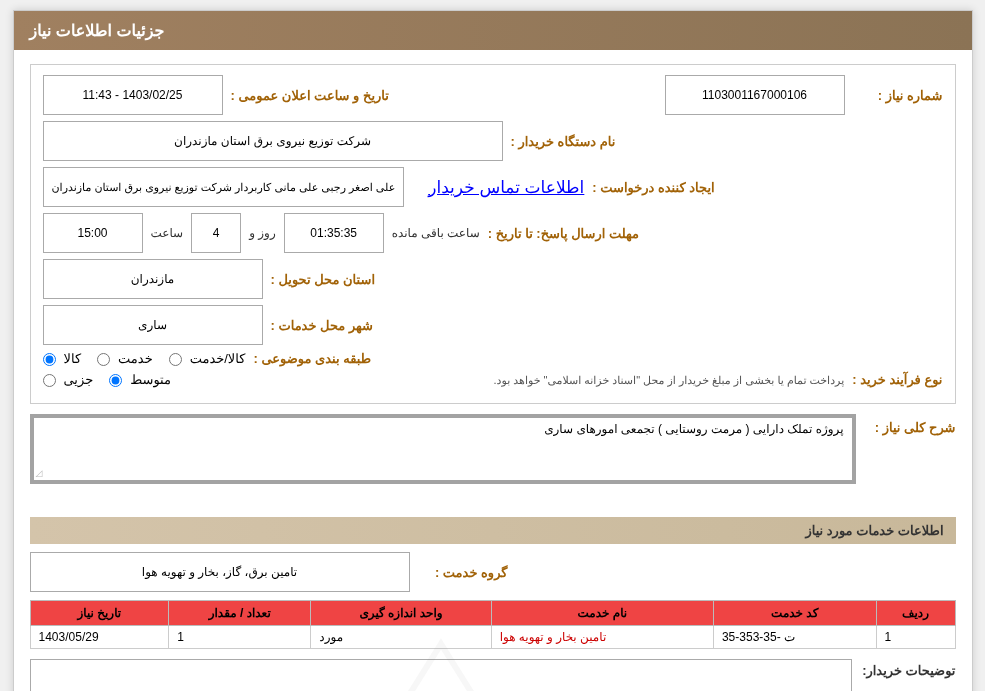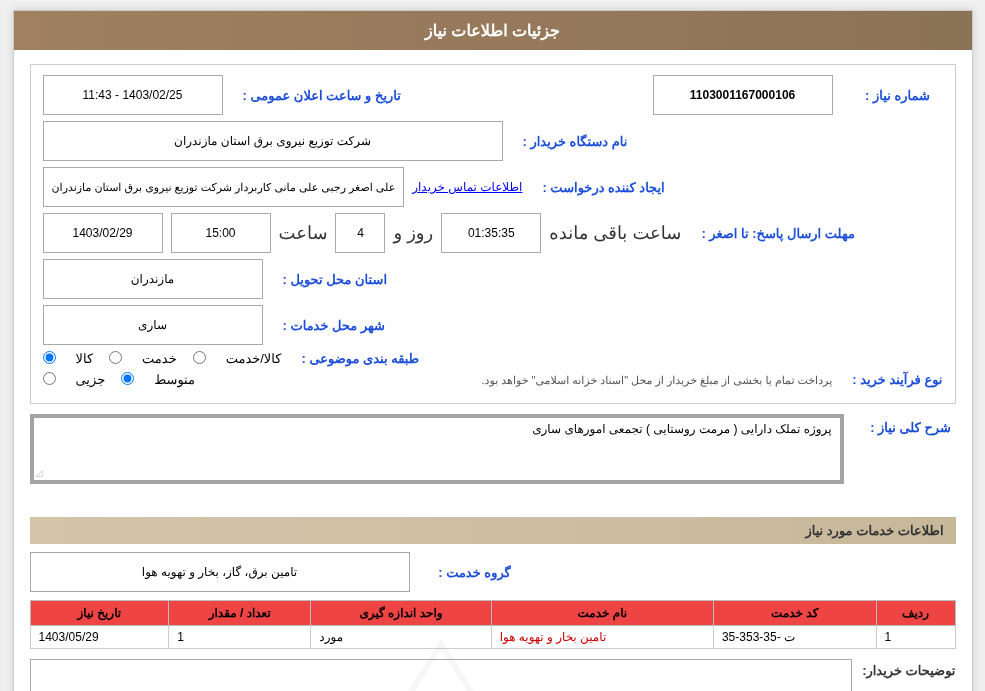--- a/index.html
+++ b/index.html
@@ -16,21 +16,21 @@
     }
     .main-container {
       width: 960px;
       background: #fff;
       border: 1px solid #ccc;
       box-shadow: 0 0 8px rgba(0,0,0,0.15);
     }
     .page-header {
       background: linear-gradient(to left, #8B7355, #a08060);
       color: #fff;
-      text-align: center;
+      text-align: left;
       padding: 10px 16px;
       font-size: 16px;
       font-weight: bold;
     }
     .content {
       padding: 14px 16px;
     }
     .form-section {
       border: 1px solid #ccc;
       margin-bottom: 10px;
@@ -38,45 +38,44 @@
       background: #fff;
     }
     .form-row {
       display: flex;
       align-items: center;
       margin-bottom: 6px;
       gap: 8px;
       justify-content: flex-end;
     }
     .label {
-      color: #1d4ed8;
+      color: #a16207;
       font-weight: bold;
       white-space: nowrap;
       min-width: 90px;
-      text-align: center;
-      margin-left: 12px;
+      text-align: right;
     }
     .value-box {
       border: 1px solid #aaa;
       background: #fff;
       padding: 3px 8px;
       min-width: 160px;
       text-align: center;
       font-size: 12px;
       height: 40px;
       display: flex;
       align-items: center;
       justify-content: center;
     }
     .value-box.wide { min-width: 300px; }
     .value-box.medium { min-width: 220px; }
     .value-box.small { min-width: 100px; }
     .link-blue { color: #00f; text-decoration: underline; cursor: pointer; }
     .radio-group { display: flex; gap: 16px; align-items: center; direction: rtl; }
-    .radio-item { display: flex; align-items: flex-start; gap: 20px; }
+    .radio-item { display: flex; align-items: flex-end; gap: 8px; }
     .radio-item input[type="radio"] { margin: 0; }
     .section-title {
       background: linear-gradient(to left, #c8b89a, #d4c4aa);
       color: #333;
       font-weight: bold;
       padding: 6px 12px;
       margin-bottom: 8px;
       font-size: 13px;
       text-align: right;
       margin-top: 33px;
@@ -121,21 +120,21 @@
     .btn-print {
       background: #fff;
       color: #333;
     }
     .btn-back {
       background: #fff;
       color: #0f172a;
       border-color: #c44;
     }
     .inline-label {
-      font-size: 18px;
+      font-size: 12px;
       color: #333;
     }
     .desc-box-wrap {
       position: relative;
       border: 4px solid #a3a3a3;
       min-height: 70px;
       padding: 4px 8px;
       text-align: right;
       direction: rtl;
       font-size: 12px;
@@ -176,46 +175,45 @@
   <div class="page-header">
     <span>جزئیات اطلاعات نیاز</span>
   </div>
 
   <div class="content">
 
     <div class="form-section">
 
       <div class="form-row">
         <span class="label">شماره نیاز :</span>
-        <div class="value-box" style="min-width:180px;font-weight:bold;">1103001167000106</div>
+        <div class="value-box" style="min-width:180px;font-weight:normal;">1103001167000106</div>
         <div style="flex:1;"></div>
         <span class="label">تاریخ و ساعت اعلان عمومی :</span>
         <div class="value-box" style="min-width:180px;">1403/02/25 - 11:43</div>
       </div>
 
       <div class="form-row">
         <span class="label">نام دستگاه خریدار :</span>
         <div class="value-box wide" style="min-width:460px;">شرکت توزیع نیروی برق استان مازندران</div>
       </div>
 
       <div class="form-row">
         <span class="label">ایجاد کننده درخواست :</span>
-        <span class="link-blue" style="margin-left:0;font-size:12px;">اطلاعات تماس خریدار</span>
+        <span class="link-blue" style="margin-left:16px;font-size:17px;">اطلاعات تماس خریدار</span>
         <div class="value-box" style="min-width:340px;font-size:11px;">علی اصغر رجبی علی مانی کاربردار شرکت توزیع نیروی برق استان مازندران</div>
       </div>
 
       <div class="form-row">
-        <span class="label" style="min-width:130px;">مهلت ارسال پاسخ: تا اصغر :</span>
+        <span class="label" style="min-width:130px;">مهلت ارسال پاسخ: تا تاریخ :</span>
         <span class="inline-label">ساعت باقی مانده</span>
         <div class="value-box small">01:35:35</div>
         <span class="inline-label">روز و</span>
         <div class="value-box" style="min-width:50px;">4</div>
         <span class="inline-label">ساعت</span>
         <div class="value-box small">15:00</div>
-        <div class="value-box" style="min-width:120px;">1403/02/29</div>
       </div>
 
       <div class="form-row">
         <span class="label">استان محل تحویل :</span>
         <div class="value-box medium">مازندران</div>
       </div>
 
       <div class="form-row">
         <span class="label">شهر محل خدمات :</span>
         <div class="value-box medium">ساری</div>

